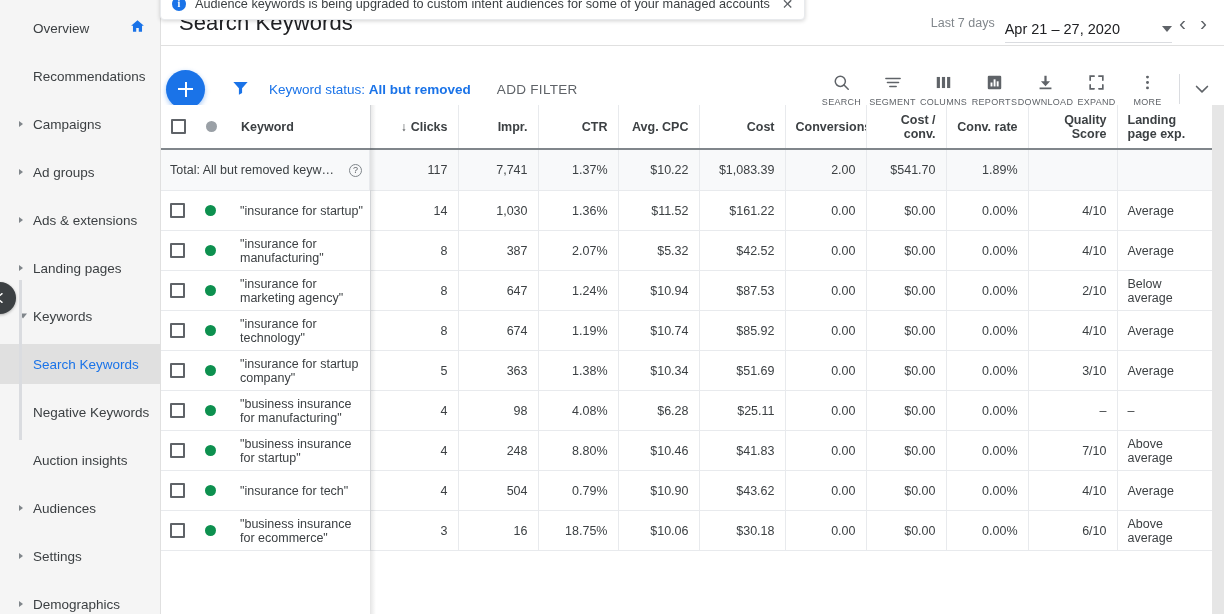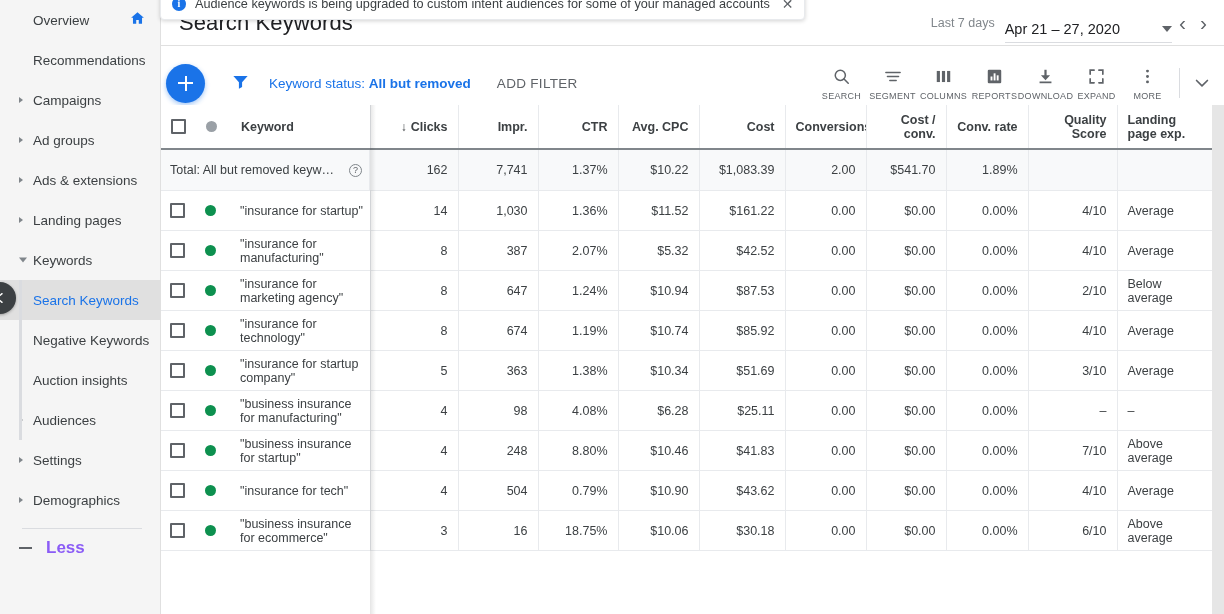--- a/index.html
+++ b/index.html
@@ -12,21 +12,21 @@
 
   
   #sidebar {
     position: absolute; left: 0; top: 0; width: 161px; height: 614px;
     background: #f5f5f5; border-right: 1px solid #e0e0e0;
     overflow: hidden;
   }
   .nav-item {
     position: relative; height: 40px; display: flex; align-items: center;
     font-size: 13.5px; color: #3c4043; padding-left: 33px; padding-right: 8px;
-    cursor: pointer; white-space: nowrap;
+    cursor: pointer; white-space: nowrap; margin-top: 8px;
   }
   .nav-item .caret {
     position: absolute; left: 19px; top: 50%; transform: translateY(-50%);
     width: 0; height: 0; border-left: 4.5px solid #80868b;
     border-top: 3.5px solid transparent; border-bottom: 3.5px solid transparent;
   }
   .nav-item .caret.open {
     border-left: 4px solid transparent; border-right: 4px solid transparent;
     border-top: 5px solid #80868b; border-bottom: none;
   }
@@ -104,21 +104,21 @@
   }
   #dr-value .dd {
     width: 0; height: 0; border-left: 5px solid transparent;
     border-right: 5px solid transparent; border-top: 6px solid #5f6368;
     margin-left: 42px;
   }
   .chev { font-size: 21px; color: #5f6368; cursor: pointer; padding: 0 7px; }
 
   
   #toolbar {
-    position: absolute; left: 0; top: 54px; right: 0; height: 59px;
+    position: absolute; left: 0; top: 60px; right: 0; height: 59px;
     background: #fff; display: flex; align-items: center;
     border-bottom: 1px solid #e0e0e0;
   }
   #fab {
     width: 39px; height: 39px; border-radius: 50%; background: #1a73e8;
     margin-left: 5px; display: flex; align-items: center; justify-content: center;
     box-shadow: 0 2px 5px rgba(26,115,232,.4); cursor: pointer; flex: none;
   }
   #fab .plus-h { position: absolute; width: 15px; height: 2px; background: #fff; }
   #fab .plus-v { position: absolute; width: 2px; height: 15px; background: #fff; }
@@ -435,21 +435,21 @@
           <th class="num">Quality Score</th>
           <th style="text-align:left">Landing page exp.</th>
         </tr>
       </thead>
       <tbody id="table-body">
           <tr class="total">
             <td class="lead kw">
               <span class="total-label">Total: All but removed keyw…</span>
               <span class="help-icon">?</span>
             </td>
-            <td class="num">162</td>
+            <td class="num">117</td>
             <td class="num">7,741</td>
             <td class="num">1.37%</td>
             <td class="num">$10.22</td>
             <td class="num">$1,083.39</td>
             <td class="num">2.00</td>
             <td class="num">$541.70</td>
             <td class="num">1.89%</td>
             <td class="num"></td>
             <td></td>
           </tr>

